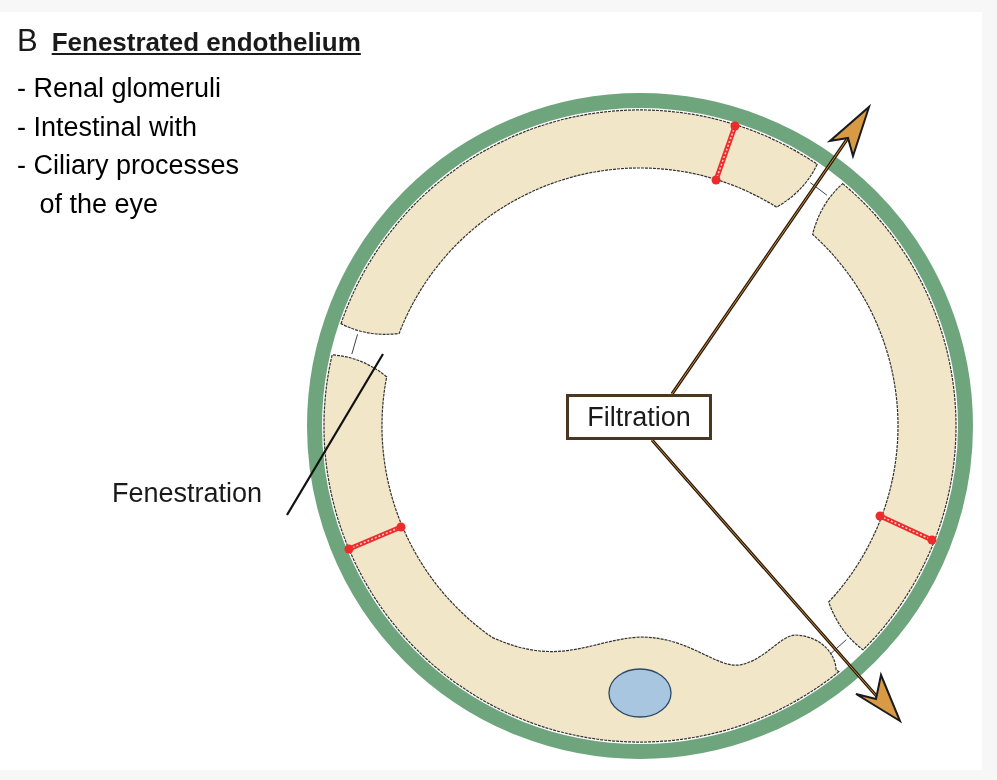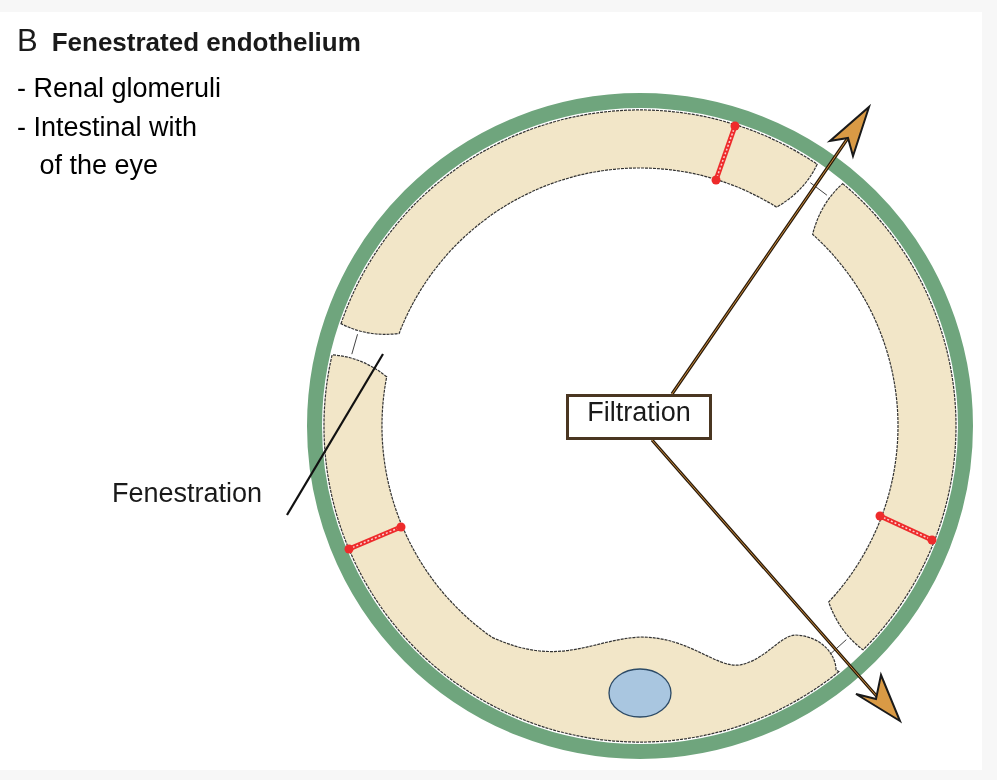--- a/index.html
+++ b/index.html
@@ -11,37 +11,37 @@
   #canvas {
     position:absolute; left:0; top:12px;
     width:982px; height:758px;
     background:#ffffff;
   }
   .title-row {
     position:absolute; left:17px; top:11px;
     display:flex; align-items:baseline; color:#1a1a1a;
   }
   .panel-letter { font-size:31px; font-weight:normal; margin-right:14px; }
-  .panel-title { font-size:26px; font-weight:bold; }
+  .panel-title { font-size:26px; font-weight:bold;text-decoration:underline; }
   .site-list {
     position:absolute; left:17px; top:57px;
     margin:0; padding:0; list-style:none;
     font-size:27px; line-height:38.5px; color:#000000;
   }
   .site-list li { white-space:pre; }
   .fen-label {
     position:absolute; right:720px; top:462px;
     text-align:center; font-size:27px; line-height:38px; color:#1a1a1a;
   }
   svg#diagram { position:absolute; left:0; top:-12px; }
   .filtration-box {
     position:absolute; left:566px; top:382px;
     width:140px; height:40px;
     border:3px solid #4a3621; background:#fff;
-    display:flex; align-items:flex-start; justify-content:center;
+    display:flex; align-items:center; justify-content:center;
     font-size:27px; color:#1a1a1a; box-sizing:content-box;
   }
 </style>
 </head>
 <body>
 
 <div id="canvas">
   <svg id="diagram" width="997" height="780" viewBox="0 0 997 780" xmlns="http://www.w3.org/2000/svg">
 
     <circle cx="640" cy="426" r="325.5" fill="none" stroke="#6fa57d" stroke-width="15"></circle>
@@ -92,20 +92,21 @@
   </svg>
 
   <div class="title-row">
     <span class="panel-letter">B</span>
     <span class="panel-title">Fenestrated endothelium</span>
   </div>
 
   <ul class="site-list">
     <li>- Renal glomeruli</li>
     <li>- Intestinal with</li>
+    <li>- Ciliary processes</li>
     <li>   of the eye</li>
   </ul>
 
   <div class="fen-label">
     <div>Fenestration</div>
   </div>
 
   <div class="filtration-box">
     <span>Filtration</span>
   </div>

